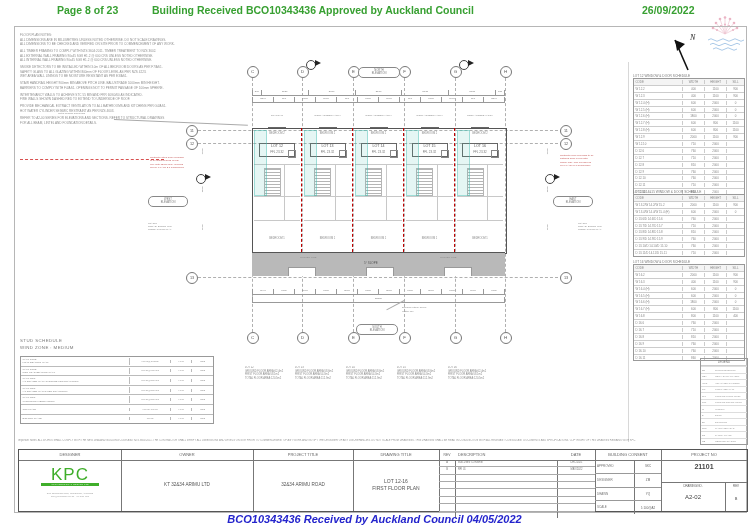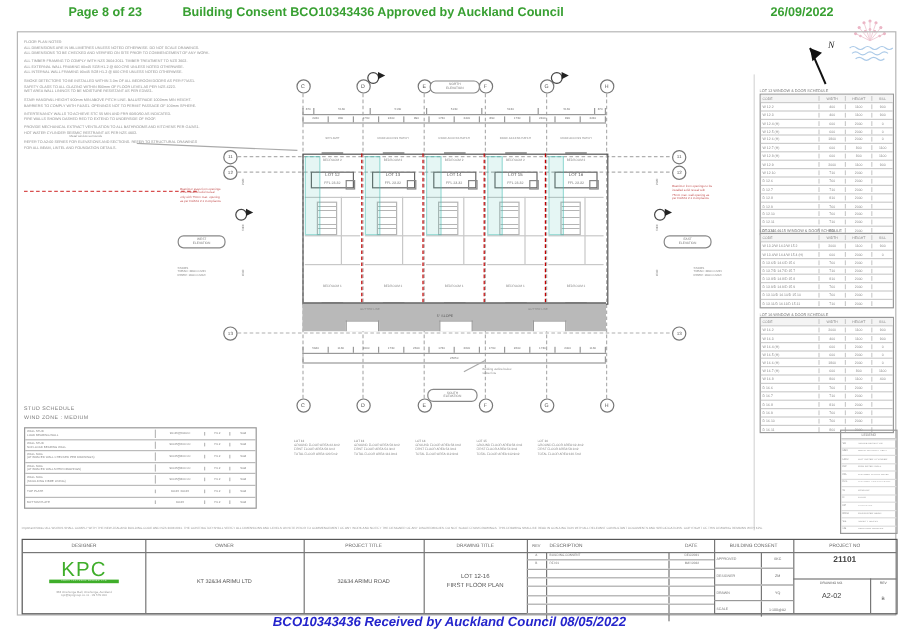--- a/index.html
+++ b/index.html
@@ -95,21 +95,21 @@
   #footer-received{left:0;top:513px;width:749px;text-align:center;font-size:11px;font-weight:bold;
                    font-style:italic;color:#2424cc;}
   .impnotes{font-size:2.6px;color:#999;white-space:nowrap;overflow:hidden;}
 </style>
 </head>
 <body>
 
 <div id="sheet">
 
   <div class="abs hdr" style="left:57px;top:4px;">Page 8 of 23</div>
-  <div class="abs hdr" style="left:152px;top:4px;">Building Consent BCO10343436 Approved by Auckland Council</div>
+  <div class="abs hdr" style="left:152px;top:4px;">Building Received BCO10343436 Approved by Auckland Council</div>
   <div class="abs hdr" style="left:642px;top:4px;">26/09/2022</div>
 
   <svg class="abs" style="left:704px;top:6px;" width="42" height="58" viewBox="0 0 42 58">
     <g opacity="0.75">
       <g fill="#e49ab0">
         <circle cx="9" cy="22" r="1.3"></circle>
           <circle cx="12" cy="17" r="1.3"></circle>
           <circle cx="16" cy="13" r="1.3"></circle>
         <circle cx="21" cy="11.5" r="1.3"></circle>
           <circle cx="26" cy="13" r="1.3"></circle>
@@ -898,14 +898,14 @@
 
     <div class="tb-txt" style="left:642px;top:13px;width:86px;font-size:7px;font-weight:bold;color:#444;">21101</div>
     <div class="abs" style="left:642px;top:32px;width:86px;border-top:0.6px solid #777;"></div>
     <div class="abs" style="left:706px;top:32px;bottom:0;border-left:0.6px solid #777;"></div>
     <div class="tb-txt" style="left:642px;top:34px;width:64px;font-size:2.8px;">DRAWING NO.</div>
     <div class="tb-txt" style="left:706px;top:34px;width:22px;font-size:2.8px;">REV</div>
     <div class="tb-txt" style="left:642px;top:44px;width:64px;font-size:6px;color:#444;">A2-02</div>
     <div class="tb-txt" style="left:706px;top:46px;width:22px;font-size:4px;">B</div>
   </div>
 
-  <div class="abs" id="footer-received">BCO10343436 Received by Auckland Council 08/05/2022</div>
+  <div class="abs" id="footer-received">BCO10343436 Received by Auckland Council 04/05/2022</div>
 </div>
 
 </body></html>

